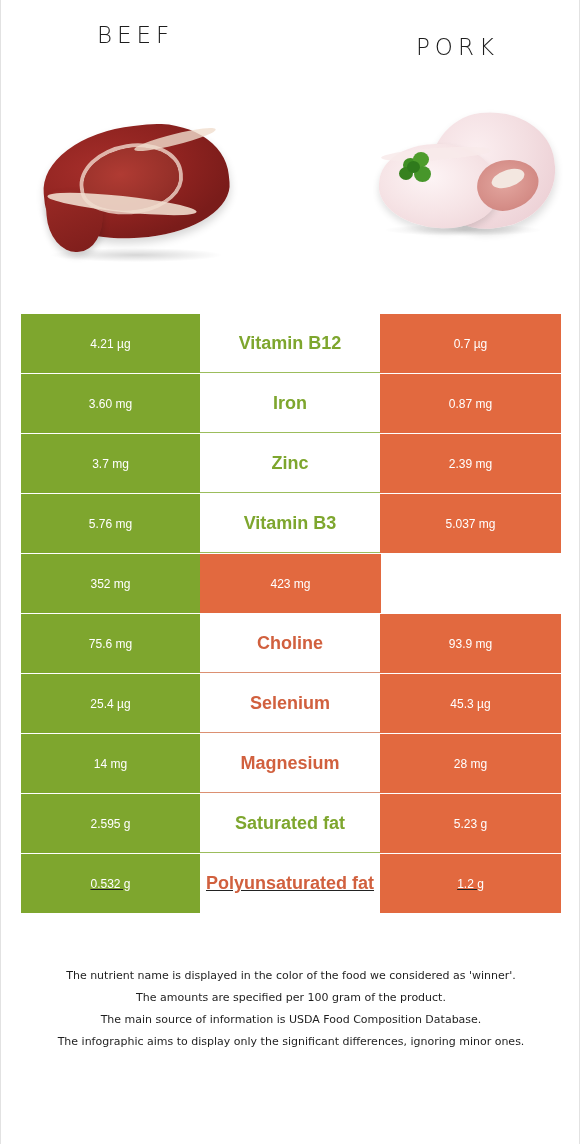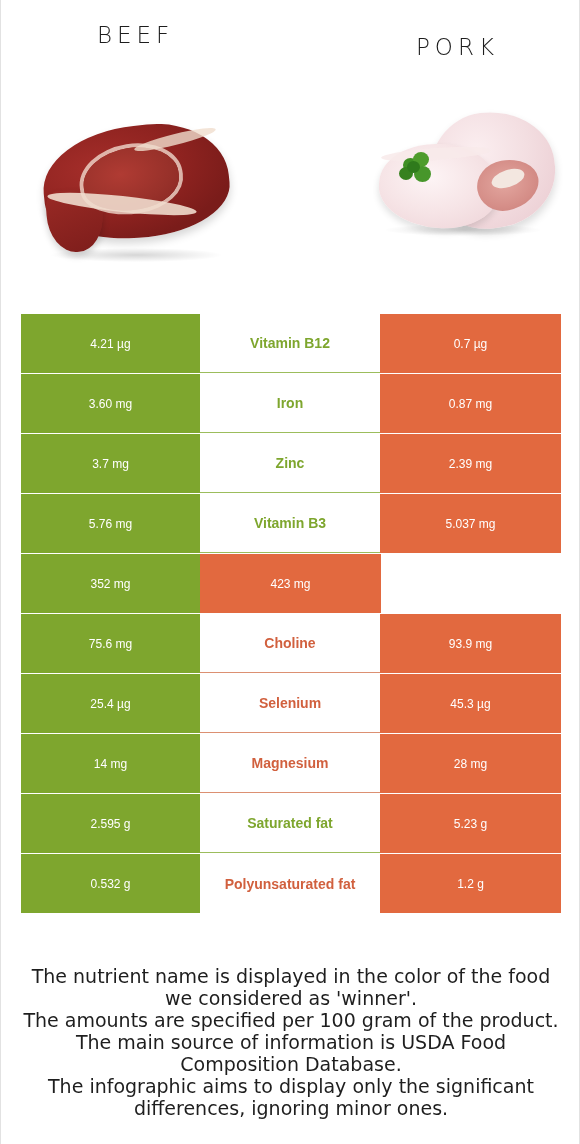--- a/index.html
+++ b/index.html
@@ -232,56 +232,56 @@
     left: 20px;
     top: 314px;
     width: 540px;
   }
   .row {
     display: flex;
     height: 59px;
     margin-bottom: 1px;
     align-items: stretch;
   }
-  .row:last-child { margin-bottom: 0; }
+  .row:last-child { margin-bottom: 0; text-decoration: underline; }
   .cell {
     display: flex;
     align-items: center;
     justify-content: center;
     font-size: 12px;
     box-sizing: border-box;
   }
   .cell-left {
     width: 179px;
     background: #7ea62e;
     color: #ffffff;
   }
   .cell-mid {
     width: 180px;
     background: #ffffff;
     font-weight: bold;
-    font-size: 14px;
+    font-size: 18px;
   }
   .cell-mid.green  { color: #7ea62e; border-bottom: 1px solid #9cbd5c; }
   .cell-mid.orange { color: #d1603e; border-bottom: 1px solid #dc9072; }
   .row:last-child .cell-mid { border-bottom: none; }
   .cell-right {
     width: 181px;
     background: #e2693f;
     color: #ffffff;
   }
 
   
   .footnote {
     position: absolute;
     left: 20px;
     top: 965px;
     width: 540px;
     text-align: center;
-    font-size: 19px;
+    font-size: 11px;
     line-height: 22px;
     color: #1e1e1e;
     font-family: "DejaVu Sans", sans-serif;
   }
   .footnote p { margin: 0; }
 </style>
 </head>
 <body>
 
 <div class="page">

